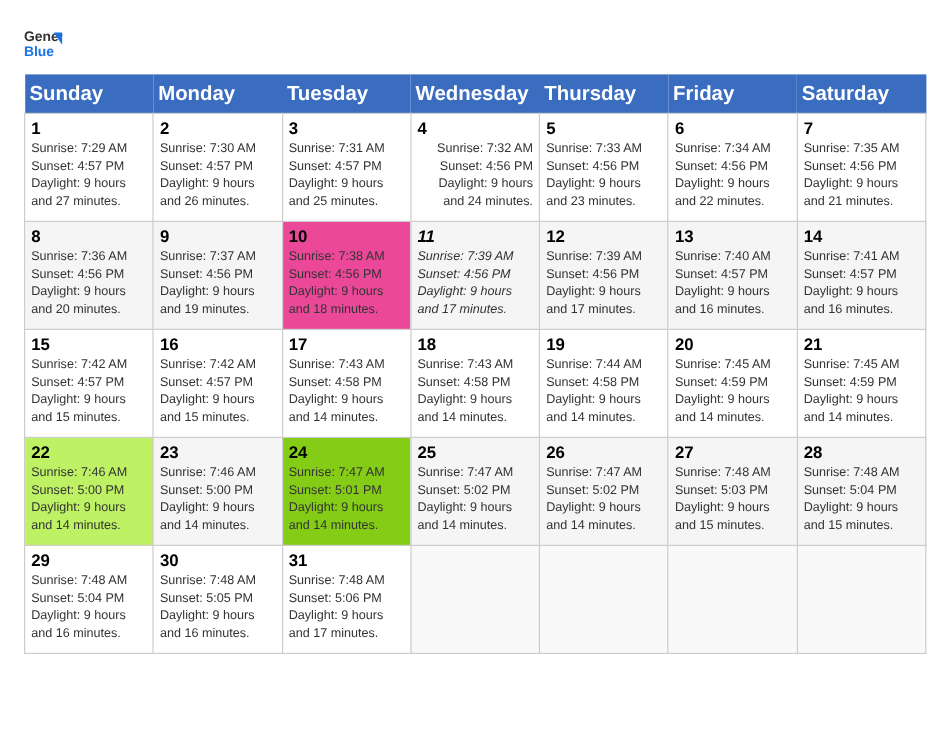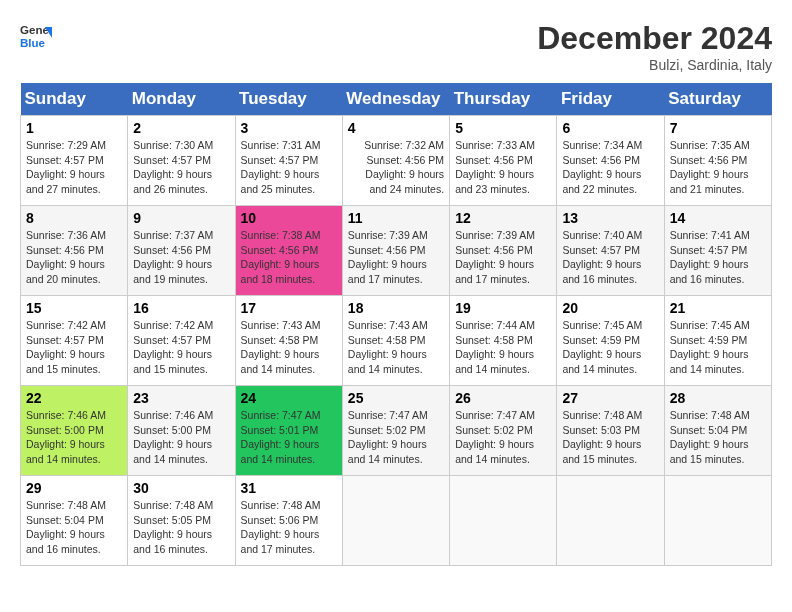--- a/index.html
+++ b/index.html
@@ -82,24 +82,20 @@
 </head>
 <body>
 
 <div class="header">
   <div class="logo">
     <svg class="logo-icon" viewBox="0 0 36 36">
       <text x="0" y="16" font-size="13" font-weight="bold" fill="#333" font-family="Arial">General</text>
       <text x="0" y="30" font-size="13" font-weight="bold" fill="#1a73e8" font-family="Arial">Blue</text>
       <polygon points="28,8 36,8 36,20" fill="#1a73e8"></polygon>
     </svg>
-  </div>
-  <div class="title-block">
-    <div class="month-title">December 2024</div>
-    <div class="location">Bulzi, Sardinia, Italy</div>
   </div>
 </div>
 
 <table>
   <thead>
     <tr>
     <th>Sunday</th>
         <th>Monday</th>
         <th>Tuesday</th>
         <th>Wednesday</th>
@@ -165,21 +161,21 @@
           <div class="day-info" style="white-space: pre-line;">Sunrise: 7:37 AM
 Sunset: 4:56 PM
 Daylight: 9 hours and 19 minutes.</div>
         </td>
         <td style="background: #ec4899;">
           <span class="day-num">10</span>
           <div class="day-info" style="white-space: pre-line;">Sunrise: 7:38 AM
 Sunset: 4:56 PM
 Daylight: 9 hours and 18 minutes.</div>
         </td>
-        <td style="background: rgb(245, 245, 245);">
+        <td style="background: rgb(245, 245, 245); font-style: italic;">
           <span class="day-num">11</span>
           <div class="day-info" style="white-space: pre-line;">Sunrise: 7:39 AM
 Sunset: 4:56 PM
 Daylight: 9 hours and 17 minutes.</div>
         </td>
         <td style="background: rgb(245, 245, 245);">
           <span class="day-num">12</span>
           <div class="day-info" style="white-space: pre-line;">Sunrise: 7:39 AM
 Sunset: 4:56 PM
 Daylight: 9 hours and 17 minutes.</div>
@@ -247,21 +243,21 @@
           <div class="day-info" style="white-space: pre-line;">Sunrise: 7:46 AM
 Sunset: 5:00 PM
 Daylight: 9 hours and 14 minutes.</div>
         </td>
         <td style="background: rgb(245, 245, 245);">
           <span class="day-num">23</span>
           <div class="day-info" style="white-space: pre-line;">Sunrise: 7:46 AM
 Sunset: 5:00 PM
 Daylight: 9 hours and 14 minutes.</div>
         </td>
-        <td style="background: #22c55e; margin-top: 36px;">
+        <td style="background: #84cc16; margin-top: 36px;">
           <span class="day-num">24</span>
           <div class="day-info" style="white-space: pre-line;">Sunrise: 7:47 AM
 Sunset: 5:01 PM
 Daylight: 9 hours and 14 minutes.</div>
         </td>
         <td style="background: rgb(245, 245, 245);">
           <span class="day-num">25</span>
           <div class="day-info" style="white-space: pre-line;">Sunrise: 7:47 AM
 Sunset: 5:02 PM
 Daylight: 9 hours and 14 minutes.</div>

